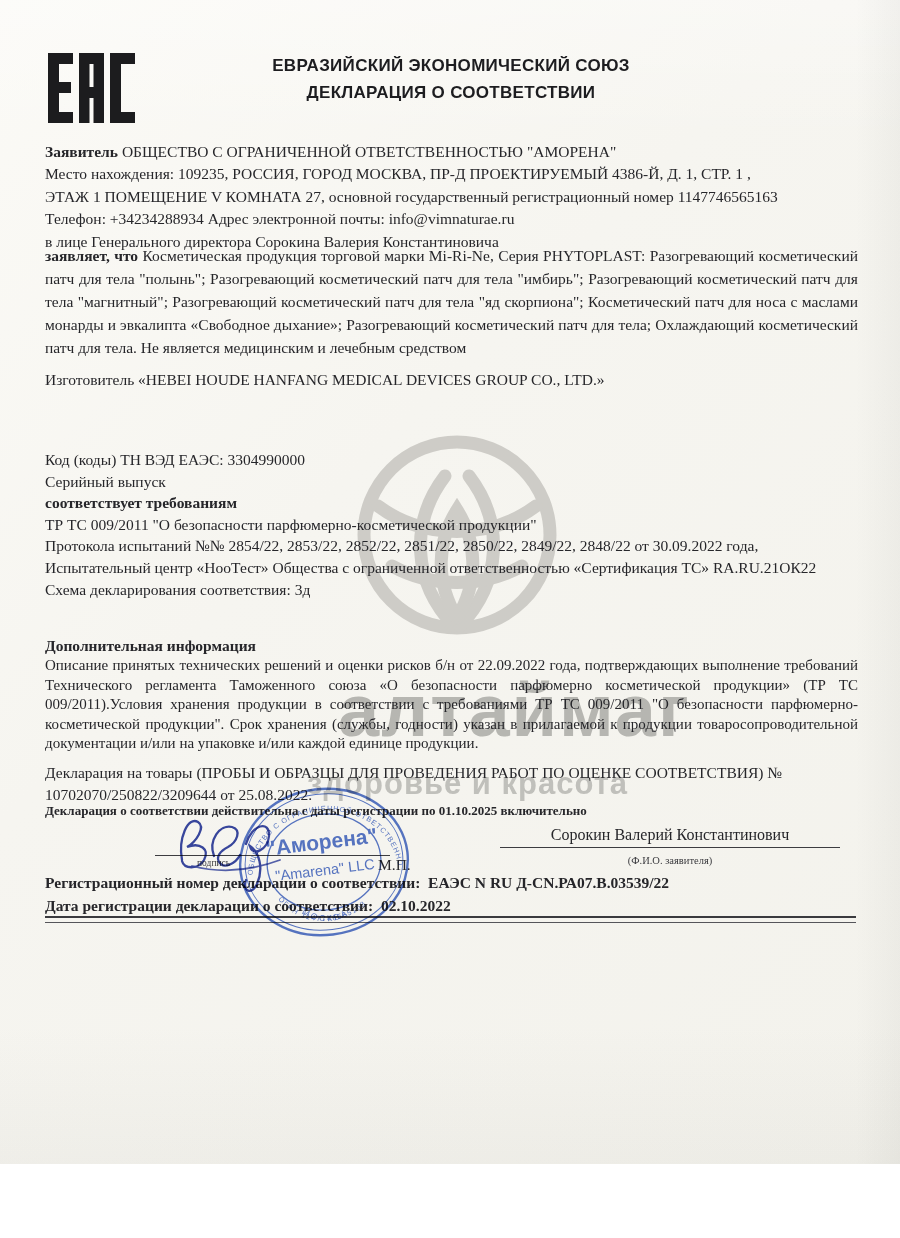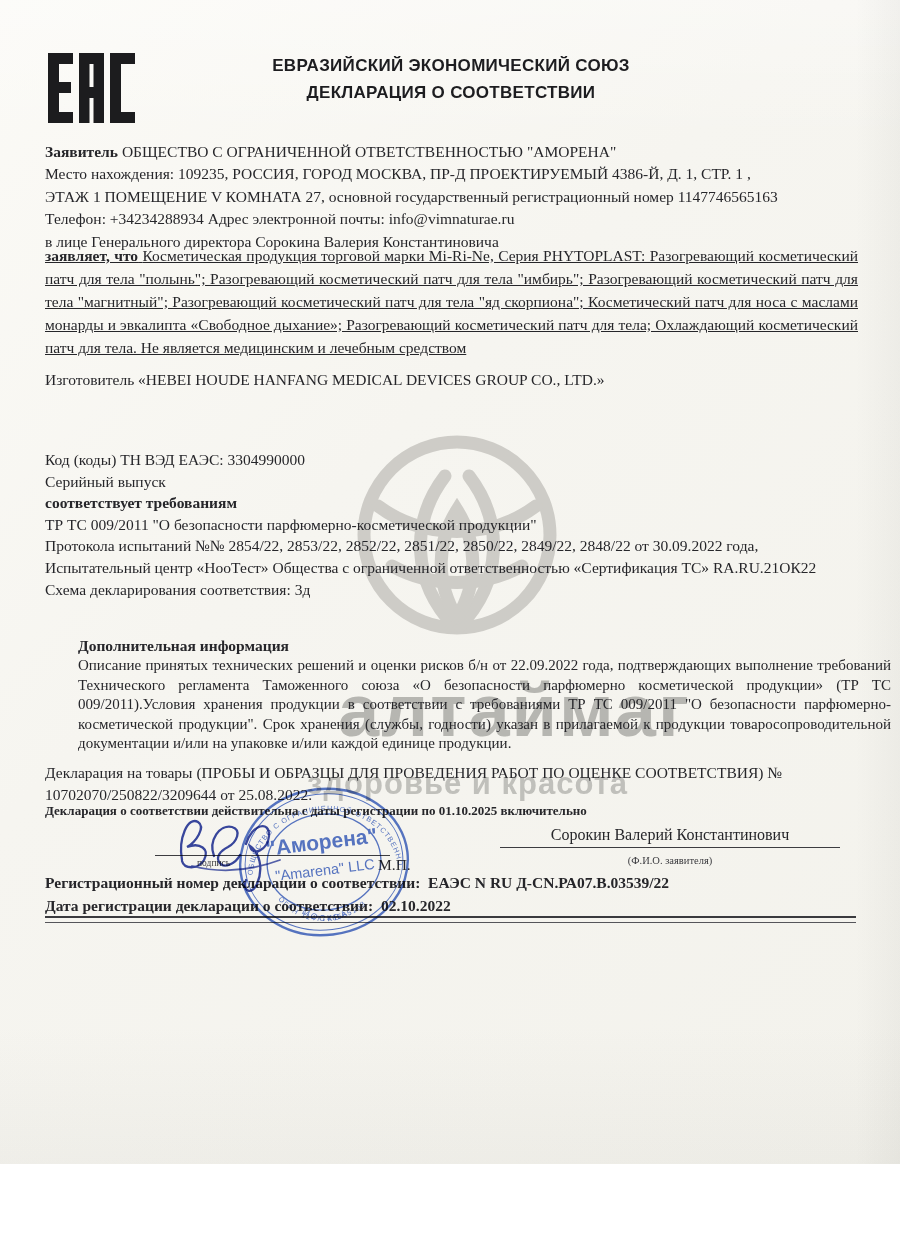--- a/index.html
+++ b/index.html
@@ -25,25 +25,25 @@
   .txt{font-size:15.5px;line-height:22.4px;}
   .b{font-weight:700;}
   .just{text-align:justify;text-justify:inter-word;}
   
   .hdr{top:52px;left:171px;width:560px;text-align:center;z-index:1;
        font-family:"Liberation Sans","DejaVu Sans",sans-serif;
        font-weight:700;font-size:17px;line-height:27px;letter-spacing:.3px;color:#1d1d20;}
   
   #blk-applicant{top:141px;z-index:1;}
   #blk-product{top:244px;z-index:1;}
-  #blk-product p{margin:0;font-size:15.5px;line-height:23px;text-decoration:underline;}
+  #blk-product p{margin:0;font-size:15.5px;line-height:23px;}
   #blk-manufacturer{top:369px;z-index:1;}
   #blk-codes{top:449px;z-index:1;}
   #blk-codes .txt{line-height:21.6px;}
-  #blk-additional{top:636px;z-index:1;margin-left:33px;}
+  #blk-additional{top:636px;z-index:1;}
   #blk-additional .para{font-size:15px;line-height:19.6px;margin:0;}
   #blk-goods{top:762px;z-index:1;}
   #blk-goods p{margin:0;font-size:15.5px;line-height:21.5px;}
   #blk-validity{top:803px;z-index:1;font-size:13px;}
   #blk-signrow{top:822px;height:55px;z-index:1;}
   #blk-reg{top:871px;z-index:1;font-size:15.5px;line-height:23px;}
   #blk-dline{top:916px;left:45px;width:811px;height:4px;
      border-top:2.4px solid #3a3a3e;border-bottom:1.4px solid #55555a;z-index:1;}
   p{margin:0;}
   .sig-line{position:absolute;left:110px;top:33px;width:235px;border-bottom:1.6px solid #3c3c40;}

